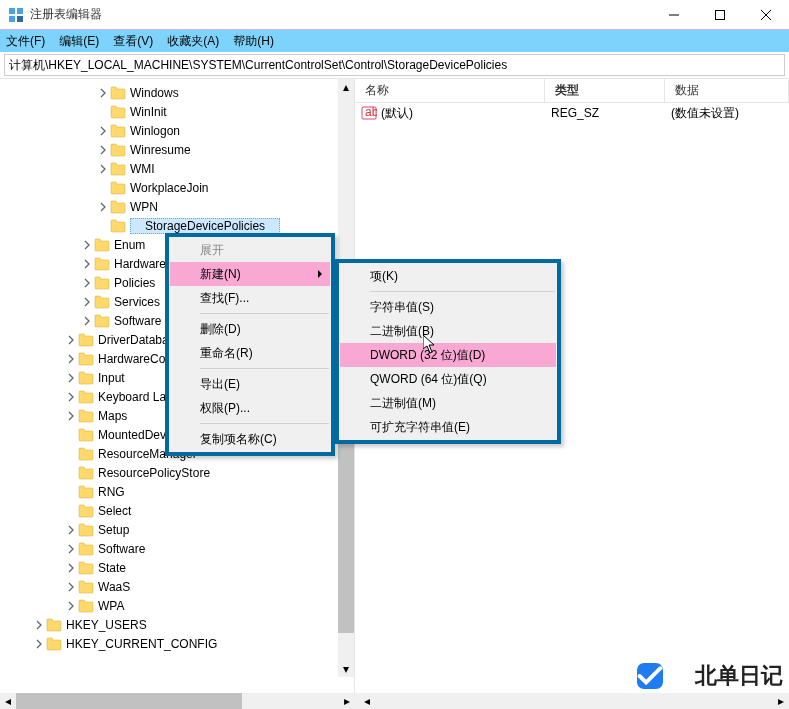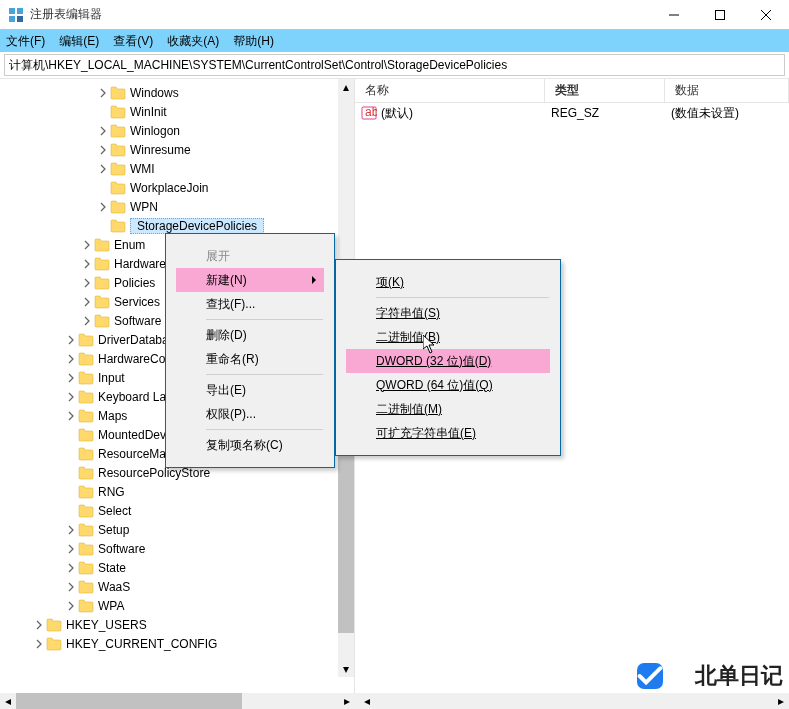--- a/index.html
+++ b/index.html
@@ -19,30 +19,30 @@
 .rightpane { flex: 1; position: relative; background: #fff; }
 .tree { padding-top: 4px; }
 .tree-row { display: flex; align-items: center; height: 19px; white-space: nowrap; }
 .indent { display: inline-block; height: 19px; }
 .expander { width: 14px; height: 14px; display: inline-flex; align-items: center; justify-content: center; margin-right: 0; color: #666; }
 .expander svg { width: 10px; height: 10px; }
 .folder-icon { width: 16px; height: 14px; margin-right: 4px; display: inline-block; }
 .folder-icon svg { width: 16px; height: 14px; }
 .tree-label { color: #000; }
 .tree-row.selected { background: #fff; }
-.tree-row.selected .tree-label.hl { background: #cce8ff; border: 1px dotted #66a8e0; padding: 0 6px; }
+.tree-row.selected .tree-label.hl { background: #cce8ff; border: 1px dotted #66a8e0; padding: 0 14px; }
 .listhead { display: flex; height: 24px; border-bottom: 1px solid #e5e5e5; align-items: center; }
 .listhead div { padding-left: 10px; color: #333; border-right: 1px solid #e5e5e5; height: 100%; display: flex; align-items: center; }
 .col-name { width: 190px; }
 .col-type { width: 120px; font-weight: bold; }
 .col-data { flex: 1; }
 .listrow { display: flex; height: 20px; align-items: center; padding-left: 6px; }
 .val-icon { width: 16px; height: 16px; margin-right: 4px; }
 .val-icon svg { width: 16px; height: 16px; }
-.ctxmenu { position: absolute; background: #f0f0f0; border: 1px solid #0369a1; box-shadow: 3px 3px 4px rgba(0,0,0,0.2); z-index: 100; padding: 10px; }
+.ctxmenu { position: absolute; background: #f0f0f0; border: 4px solid #0369a1; box-shadow: 3px 3px 4px rgba(0,0,0,0.2); z-index: 100; padding: 1px; }
 .ctxmenu .item { height: 24px; display: flex; align-items: center; padding-left: 30px; padding-right: 24px; position: relative; color: #000; }
 .ctxmenu .item.disabled { color: #888; }
 .ctxmenu .item.highlight { background: #f9a8d4; }
 .ctxmenu .sep { height: 1px; background: #d0d0d0; margin: 3px 1px 3px 30px; }
 .ctxmenu .submenu-arrow { position: absolute; right: 6px; }
 .submenu-arrow svg { width: 8px; height: 8px; }
 .scrollbar-h { position: absolute; bottom: 0; left: 0; right: 0; height: 16px; background: #f0f0f0; display: flex; align-items: center; }
 .scroll-btn { width: 16px; height: 16px; background: #f0f0f0; display: flex; align-items: center; justify-content: center; }
 .scroll-track { flex: 1; height: 16px; position: relative; }
 .scroll-thumb { position: absolute; height: 16px; background: #c1c1c1; }
@@ -506,21 +506,21 @@
     </div>
     <div class="item">
       <span>权限(P)...</span>
     </div>
     <div class="sep"></div>
     <div class="item">
       <span>复制项名称(C)</span>
     </div>
   </div>
 
-<div class="ctxmenu" id="ctx2" style="left:335px; top:259px; width:226px;text-decoration:underline;">
+<div class="ctxmenu" id="ctx2" style="left:335px; top:259px; width:226px;">
     <div class="item">
       <span>项(K)</span>
     </div>
     <div class="sep"></div>
     <div class="item">
       <span>字符串值(S)</span>
     </div>
     <div class="item">
       <span>二进制值(B)</span>
     </div>

